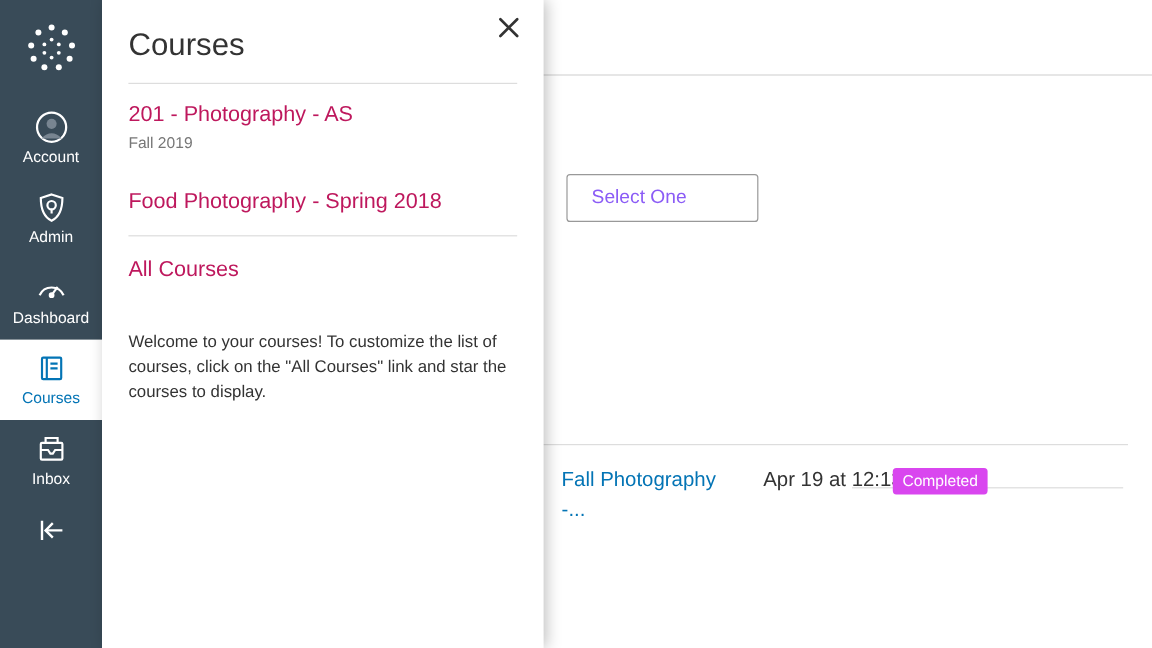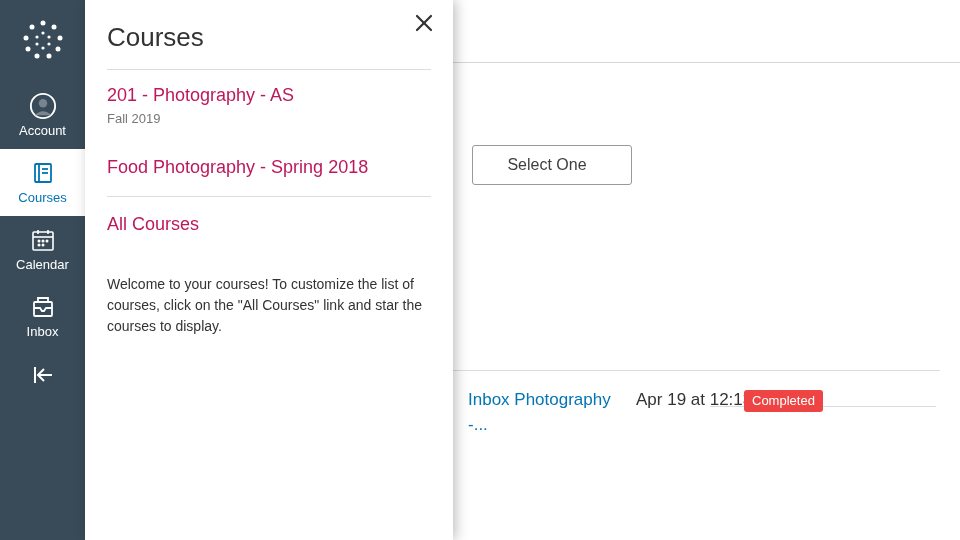--- a/index.html
+++ b/index.html
@@ -147,27 +147,26 @@
     }
     .term-row {
       position:absolute;
       top:145px;
       left:472px;
       z-index:0;
     }
     .select-box {
       border:1px solid #999;
       border-radius:3px;
-      padding:10px 40px 10px 30px;
+      padding:10px 40px 10px 20px;
       font-size:16px;
-      color:#404040;
+      color:#8b5cf6;
       cursor:pointer;
       display:inline-block;
       min-width:160px;
-      text-align:center;
     }
     .section-heading {
       position:absolute;
       top:315px;
       left:120px;
       font-size:28px;
       font-weight:600;
       color:#333;
       z-index:0;
     }
@@ -204,21 +203,21 @@
       top:406px;
       left:710px;
       right:24px;
       border-top:1px solid #ddd;
       z-index:0;
     }
     .badge-completed {
       position:absolute;
       top:390px;
       left:744px;
-      background:#ef4444;
+      background:#d946ef;
       color:#fff;
       font-size:13px;
       padding:3px 8px 4px 8px;
       border-radius:3px;
       z-index:0;
     }
     .note-italic {
       position:absolute;
       top:453px;
       left:120px;
@@ -259,50 +258,54 @@
     <span class="icon">
       <svg width="30" height="30" viewBox="0 0 30 30">
         <circle cx="15" cy="15" r="13" fill="none" stroke="#fff" stroke-width="2"></circle>
         <circle cx="15" cy="12" r="4.5" fill="#788591"></circle>
         <path d="M6 25 Q15 16 24 25" fill="#788591"></path>
       </svg>
     </span>
     <span class="label">Account</span>
   </div>
 
-
+  <div class="nav-item">
+    <span class="icon">
+      <svg width="26" height="26" viewBox="0 0 26 26" fill="none" stroke="#fff" stroke-width="1.8">
+        <path d="M13 2 L22 5 C22 14 19 21 13 24 C7 21 4 14 4 5 Z"></path>
+        <circle cx="13" cy="11" r="3.5"></circle>
+        <line x1="13" y1="14" x2="13" y2="18"></line>
+      </svg>
+    </span>
+    <span class="label">Admin</span>
+  </div>
+
+  <div class="nav-item">
+    <span class="icon">
+      <svg width="28" height="28" viewBox="0 0 28 28" fill="none" stroke="#fff" stroke-width="1.8">
+        <path d="M4 20 A11 11 0 0 1 24 20"></path>
+        <line x1="14" y1="20" x2="19" y2="13"></line>
+        <circle cx="14" cy="20" r="1.5" fill="#fff"></circle>
+      </svg>
+    </span>
+    <span class="label">Dashboard</span>
+  </div>
 
   <div class="nav-item active">
     <span class="icon">
       <svg width="26" height="26" viewBox="0 0 26 26" fill="none" stroke="#0374B5" stroke-width="1.8">
         <rect x="5" y="4" width="16" height="18" rx="1"></rect>
         <line x1="9" y1="4" x2="9" y2="22"></line>
         <line x1="12" y1="9" x2="18" y2="9"></line>
         <line x1="12" y1="13" x2="18" y2="13"></line>
       </svg>
     </span>
     <span class="label">Courses</span>
   </div>
 
-  <div class="nav-item">
-    <span class="icon">
-      <svg width="26" height="26" viewBox="0 0 26 26" fill="none" stroke="#fff" stroke-width="1.6">
-        <rect x="3" y="5" width="20" height="18" rx="1"></rect>
-        <line x1="3" y1="10" x2="23" y2="10"></line>
-        <line x1="8" y1="3" x2="8" y2="7"></line>
-        <line x1="18" y1="3" x2="18" y2="7"></line>
-        <line x1="9" y1="14" x2="9" y2="14" stroke-width="3" stroke-linecap="round"></line>
-        <line x1="13" y1="14" x2="13" y2="14" stroke-width="3" stroke-linecap="round"></line>
-        <line x1="17" y1="14" x2="17" y2="14" stroke-width="3" stroke-linecap="round"></line>
-        <line x1="9" y1="18" x2="9" y2="18" stroke-width="3" stroke-linecap="round"></line>
-        <line x1="13" y1="18" x2="13" y2="18" stroke-width="3" stroke-linecap="round"></line>
-      </svg>
-    </span>
-    <span class="label">Calendar</span>
-  </div>
 
   <div class="nav-item">
     <span class="icon">
       <svg width="26" height="26" viewBox="0 0 26 26" fill="none" stroke="#fff" stroke-width="1.8">
         <rect x="4" y="8" width="18" height="14" rx="1"></rect>
         <path d="M4 14 L10 14 L12 17 L14 17 L16 14 L22 14"></path>
         <path d="M8 8 L8 4 L18 4 L18 8"></path>
       </svg>
     </span>
     <span class="label">Inbox</span>
@@ -328,21 +331,21 @@
 <div class="term-row">
   <div class="select-box">
     <span>Select One</span>
   </div>
 </div>
 
 <div class="section-heading">s</div>
 
 <div class="table-line"></div>
 
-<div class="row-course">Inbox Photography -...</div>
+<div class="row-course">Fall Photography -...</div>
 <div class="row-date">Apr 19 at 12:13pm</div>
 <div class="row-line2"></div>
 <div class="badge-completed">Completed</div>
 
 <div class="note-italic">annot be downloaded after 30 days.</div>
 
 <aside class="flyout">
   <div class="flyout-header">
     <h2 class="flyout-title">Courses</h2>
     <span class="flyout-close">

